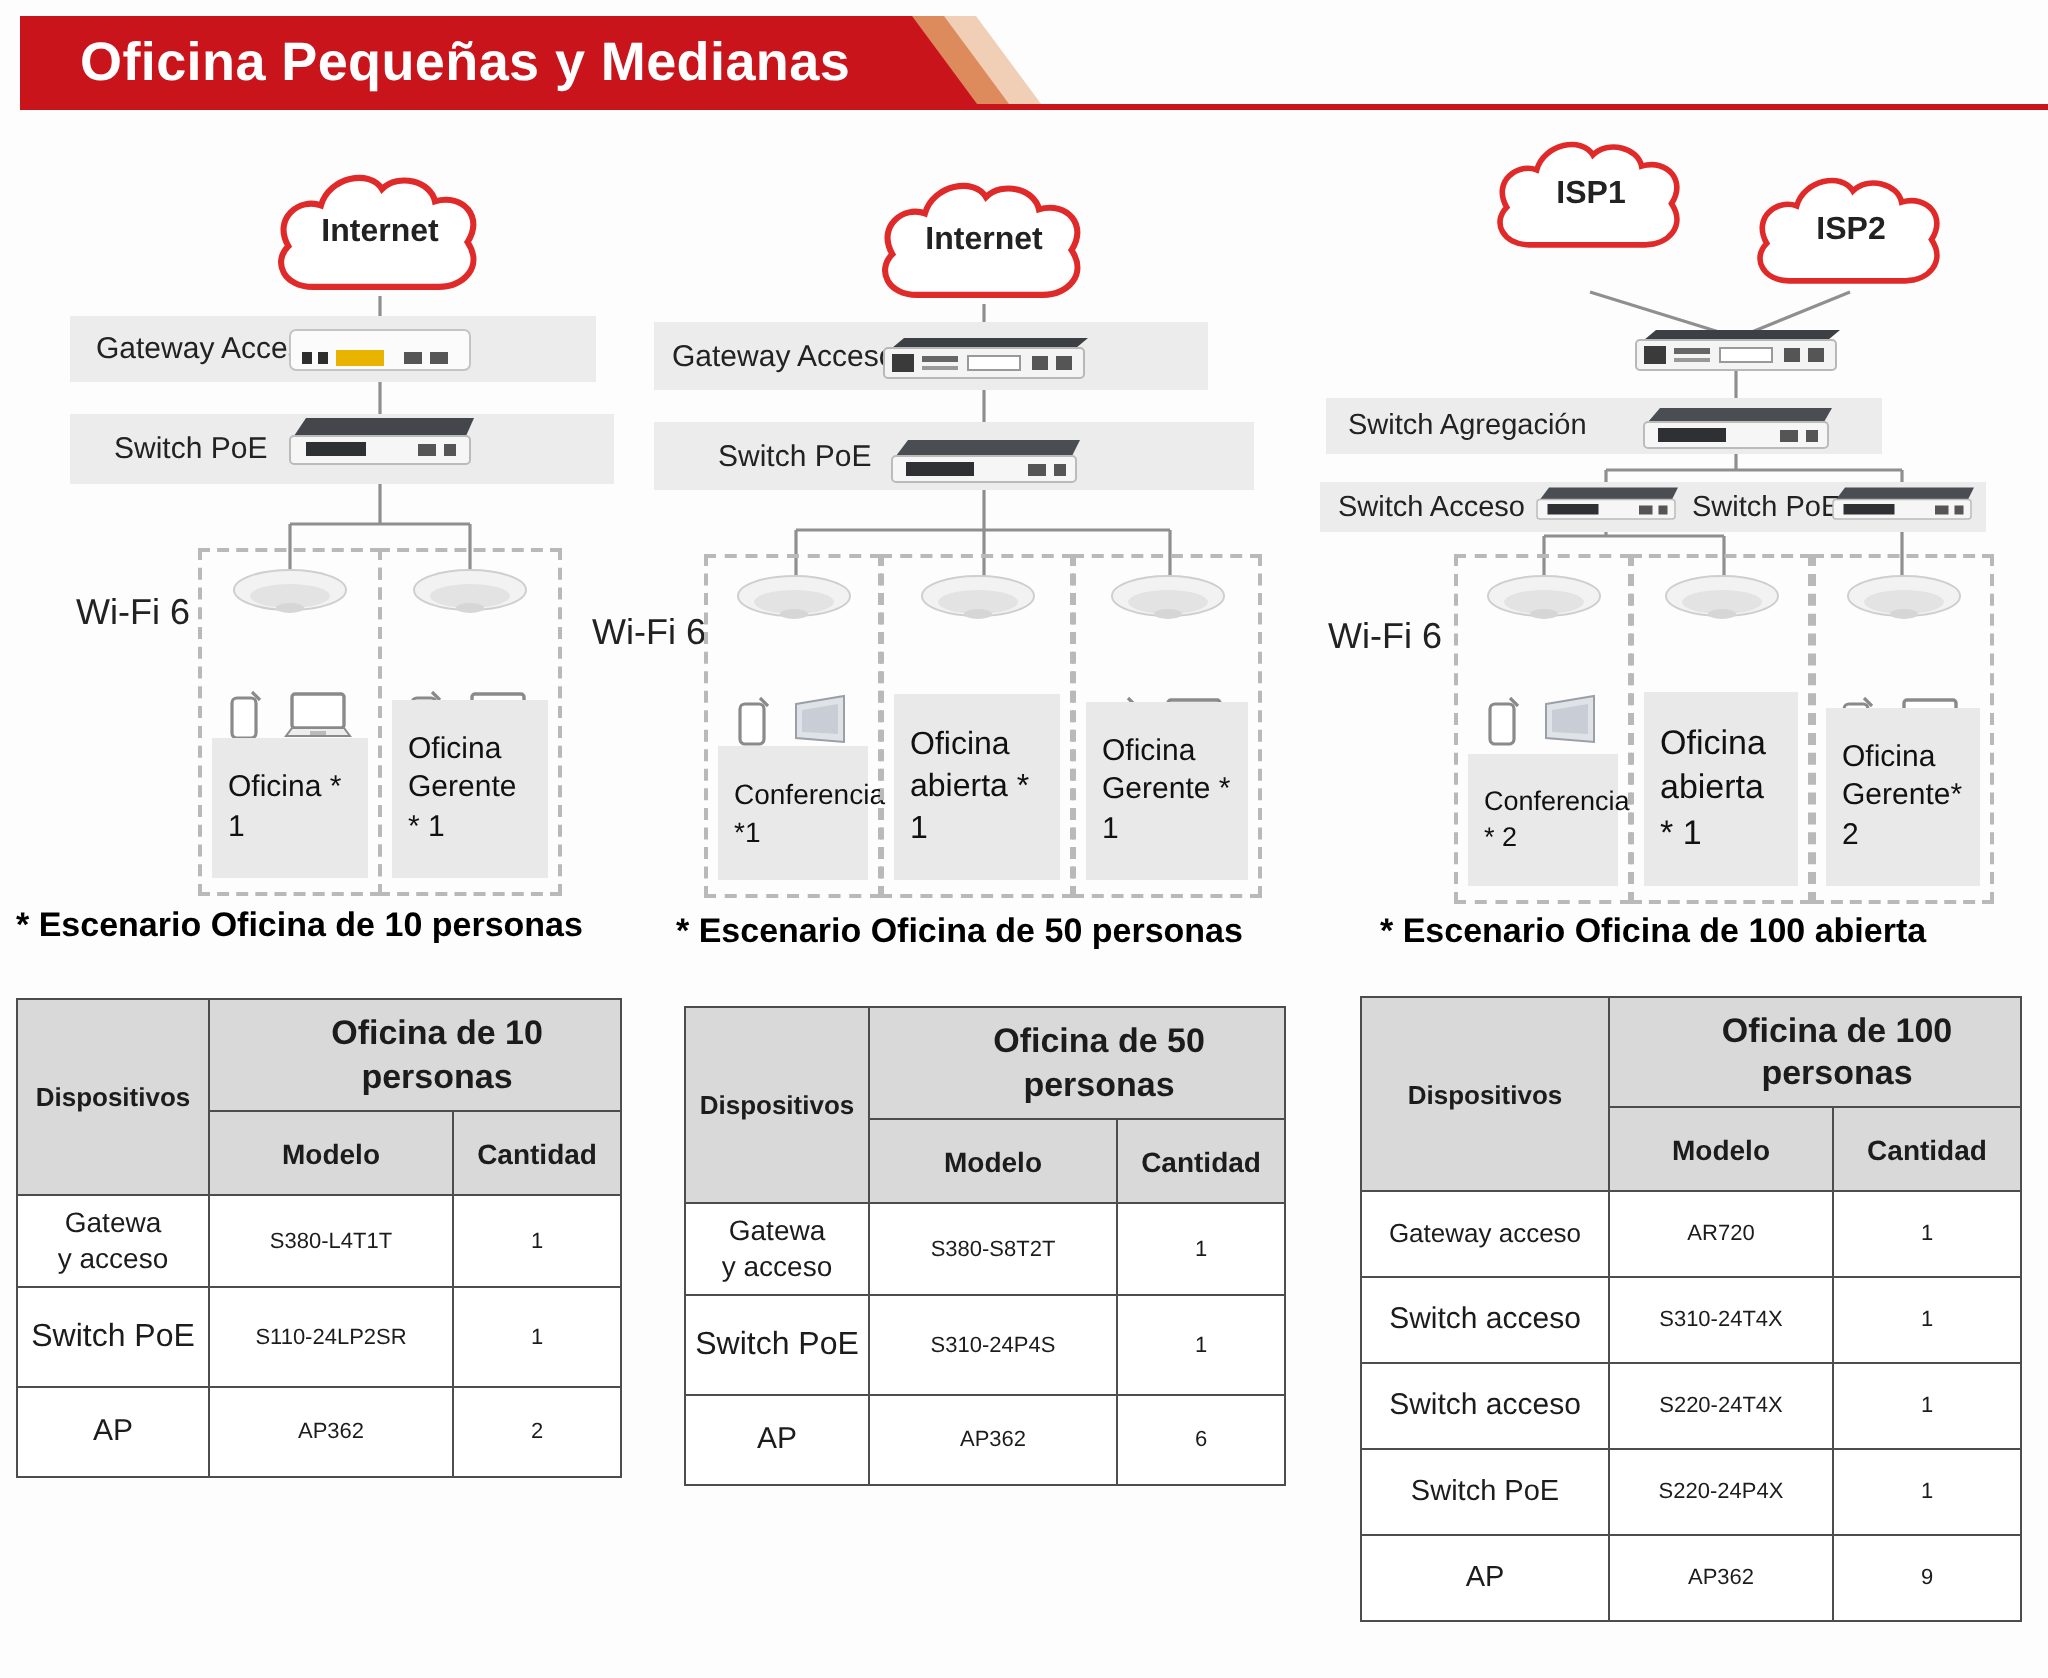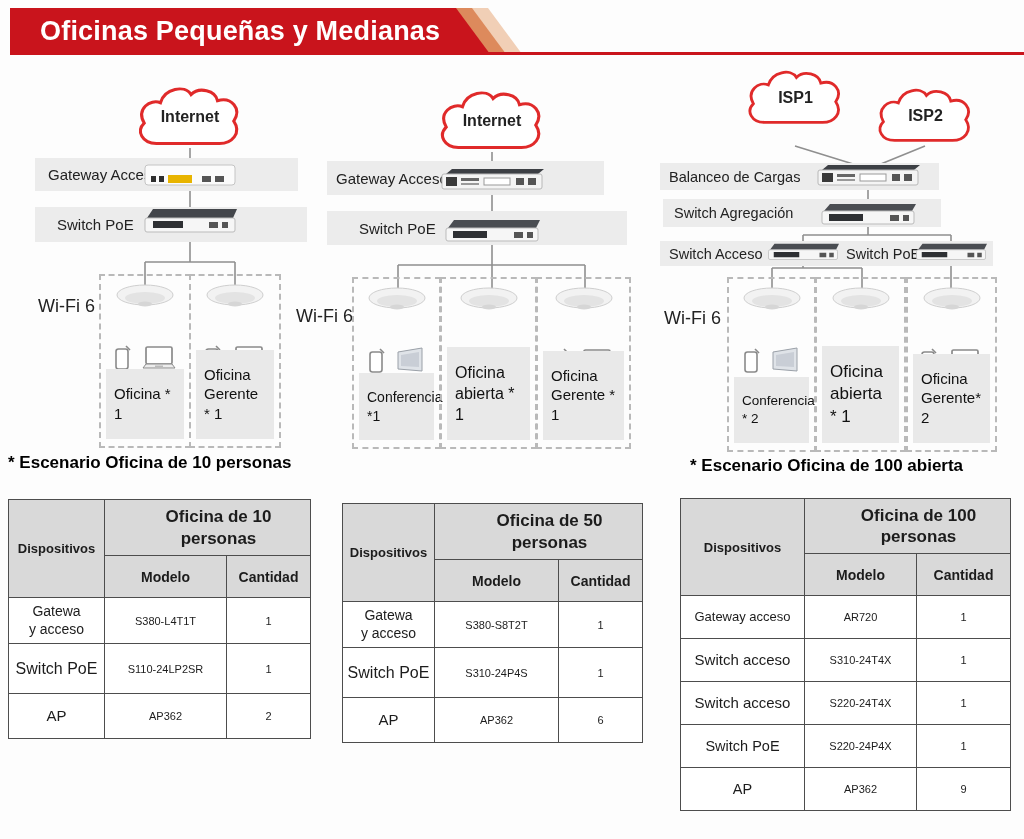--- a/index.html
+++ b/index.html
@@ -46,21 +46,21 @@
 </style>
 </head>
 <body>
 
 <div class="stage">
 
   <div class="banner-wrap">
     <div class="stripe peach"></div>
     <div class="stripe orange"></div>
     <div class="stripe red"></div>
-    <div class="banner-title">Oficinas Pequeñas y Medianas</div>
+    <div class="banner-title">Oficina Pequeñas y Medianas</div>
   </div>
   <div class="red-rule"></div>
 
   <svg class="abs" style="left:0;top:0;width:1024px;height:839px;" viewBox="0 0 1024 839">
     <g stroke="#8f8f8f" stroke-width="1.6" fill="none">
 
       <path d="M190 148 L190 262 M145 262 L235 262 M145 262 L145 294 M235 262 L235 294"></path>
 
       <path d="M492 152 L492 265 M398 265 L585 265 M398 265 L398 294 M492 265 L492 294 M585 265 L585 294"></path>
 
@@ -286,20 +286,21 @@
       <svg width="36" height="26" viewBox="0 0 36 26">
           <rect x="5" y="2" width="26" height="17" rx="1.5" fill="#fff" stroke="#8a8a8a" stroke-width="1.7"></rect>
           <path d="M2 23 L34 23 L31 19 L5 19 Z" fill="#ededed" stroke="#8a8a8a"></path>
           <rect x="14" y="20.5" width="8" height="2" fill="#bbb"></rect>
         </svg>
     </div>
     <div class="room-label" style="font-size:15px;">Oficina
 Gerente * 1</div>
   </div>
 
+  <div class="caption" style="left:338px;top:456px;width:310px;">* Escenario Oficina de 50 personas</div>
 
   <table class="spec" style="left:342px;top:503px;width:300px;">
     <colgroup>
         <col style="width:92px">
         <col style="width:124px">
         <col style="width:84px">
       </colgroup>
     <tbody>
         <tr style="height:56px;">
       <th rowspan="2" class="dev-h">Dispositivos</th>
@@ -335,23 +336,20 @@
       </svg>
     <span class="cloud-label">ISP1</span>
   </div>
   <div class="cloud" style="left:874px;top:86px;width:103px;height:62px;">
     <svg viewBox="0 0 110 66">
         <path d="M22 58 C8 58 2 46 10 38 C2 24 16 14 26 18 C30 4 50 0 56 10 C64 2 80 6 82 16 C96 12 106 24 98 36 C106 48 96 58 84 58 Z" fill="#fff" stroke="#e02a2a" stroke-width="3"></path>
       </svg>
     <span class="cloud-label">ISP2</span>
   </div>
 
-  <div class="bar" style="left:660px;top:163px;width:270px;height:27px;padding-left:9px;">
-    <span class="bar-label" style="font-size:14.5px;">Balanceo de Cargas</span>
-  </div>
   <div class="dev" style="left:816px;top:164px;">
     <svg width="104" height="24" viewBox="0 0 104 24">
       <polygon points="6,6 98,6 104,1 12,1" fill="#3c3f44"></polygon>
       <rect x="2" y="6" width="100" height="15" rx="2" fill="#f4f4f4" stroke="#b8b8b8"></rect>
       <rect x="6" y="9" width="11" height="9" fill="#3a3a3a"></rect>
       <rect x="21" y="10" width="18" height="3" fill="#666"></rect>
         <rect x="21" y="15" width="18" height="2" fill="#999"></rect>
       <rect x="44" y="10" width="26" height="7" fill="#fff" stroke="#999"></rect>
       <rect x="76" y="10" width="8" height="7" fill="#555"></rect>
         <rect x="88" y="10" width="8" height="7" fill="#555"></rect>

